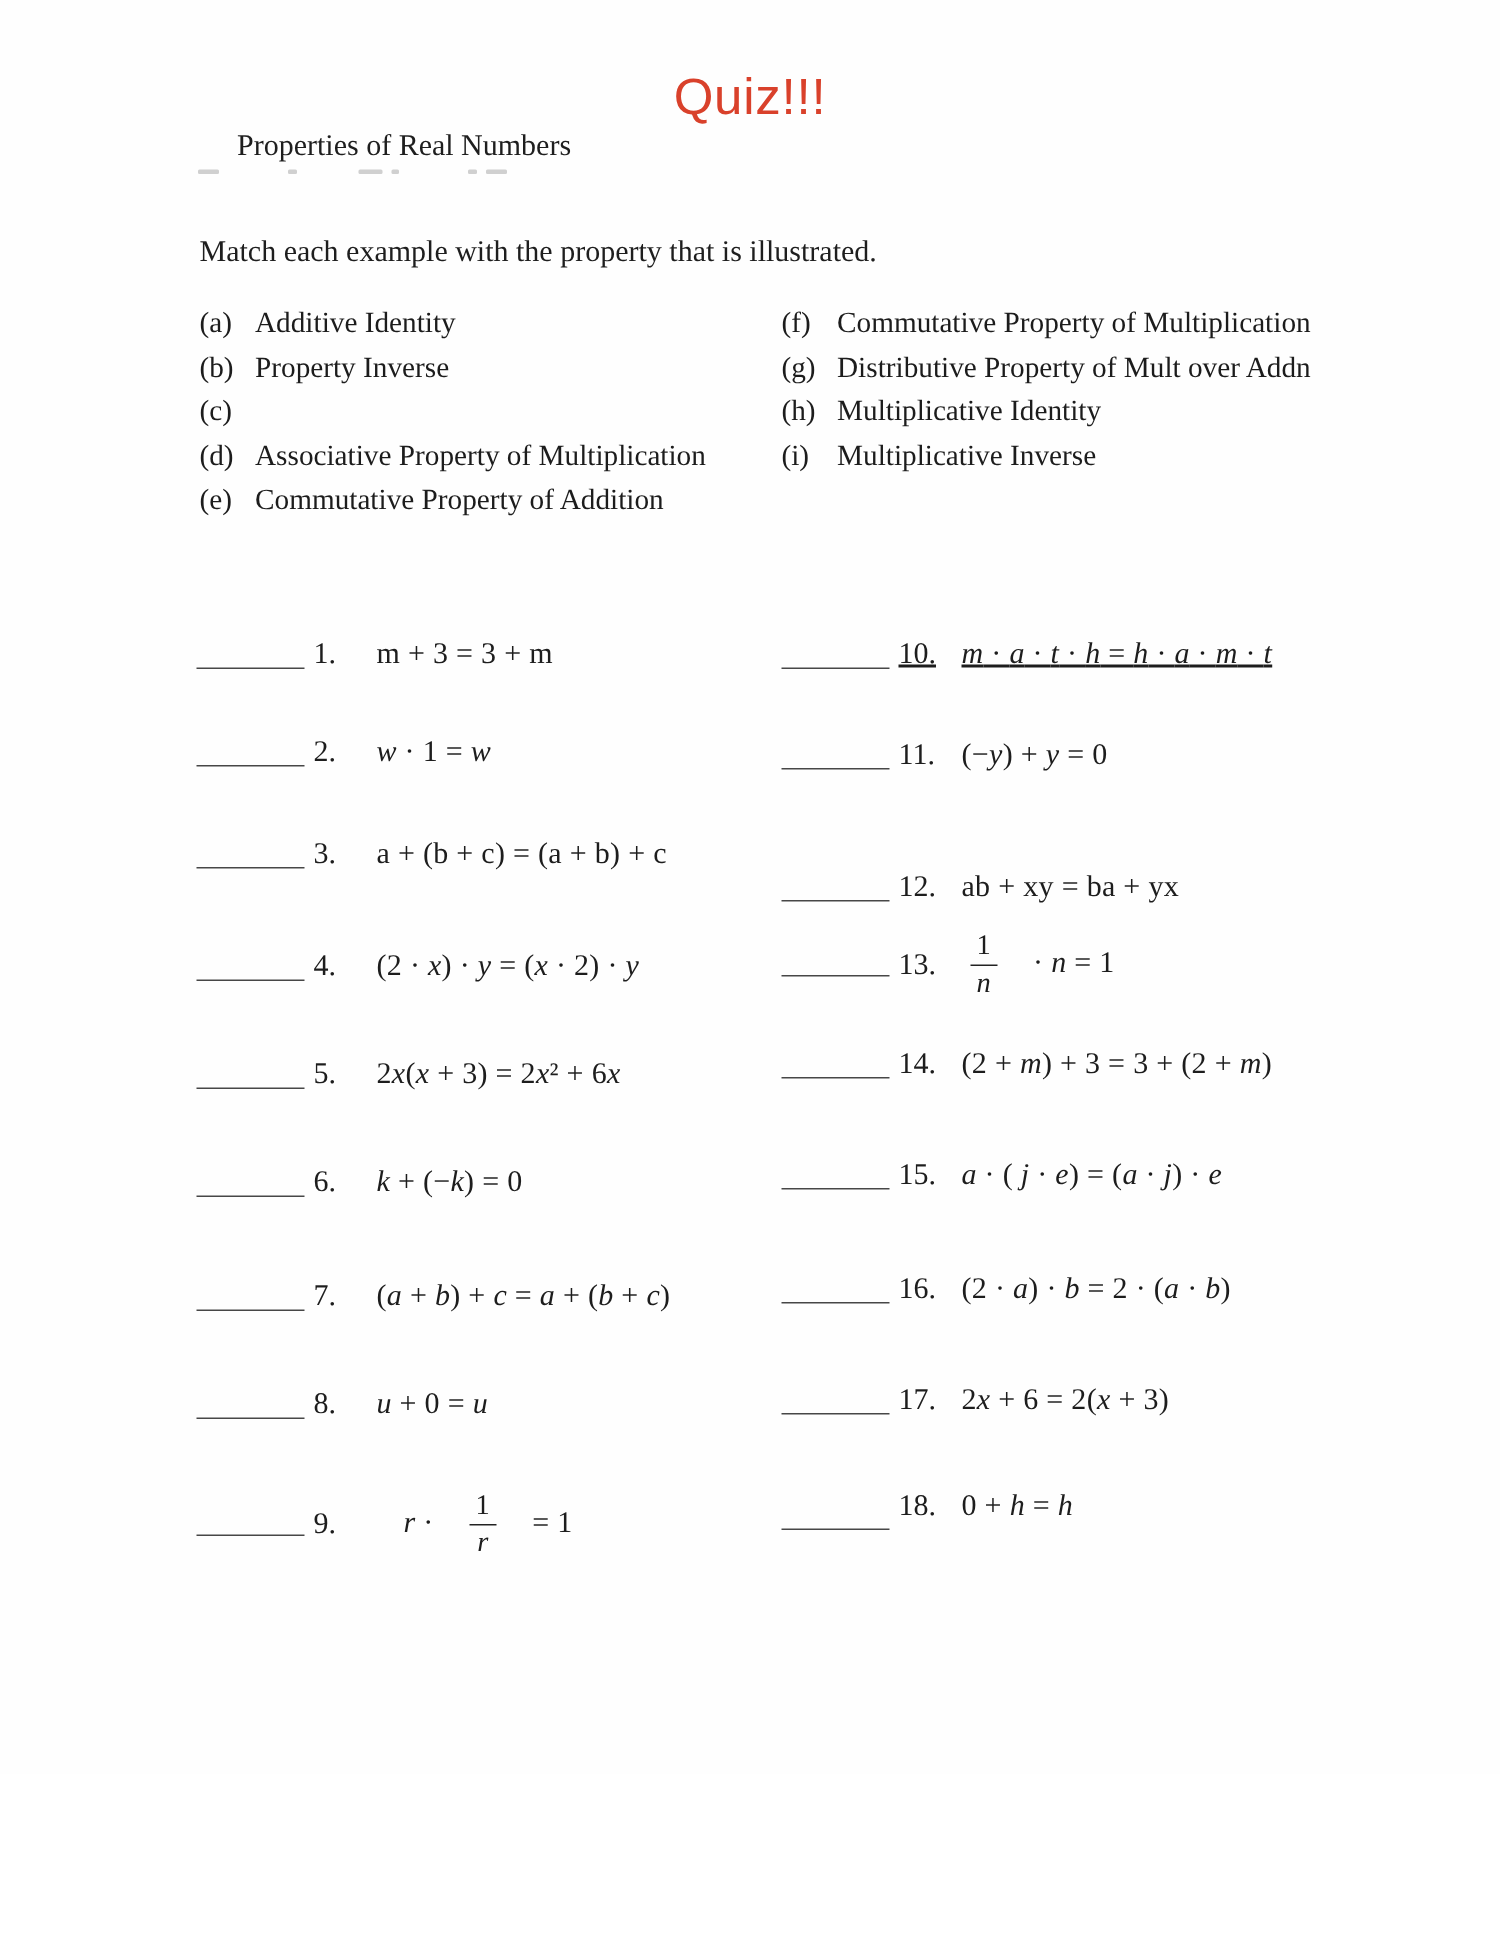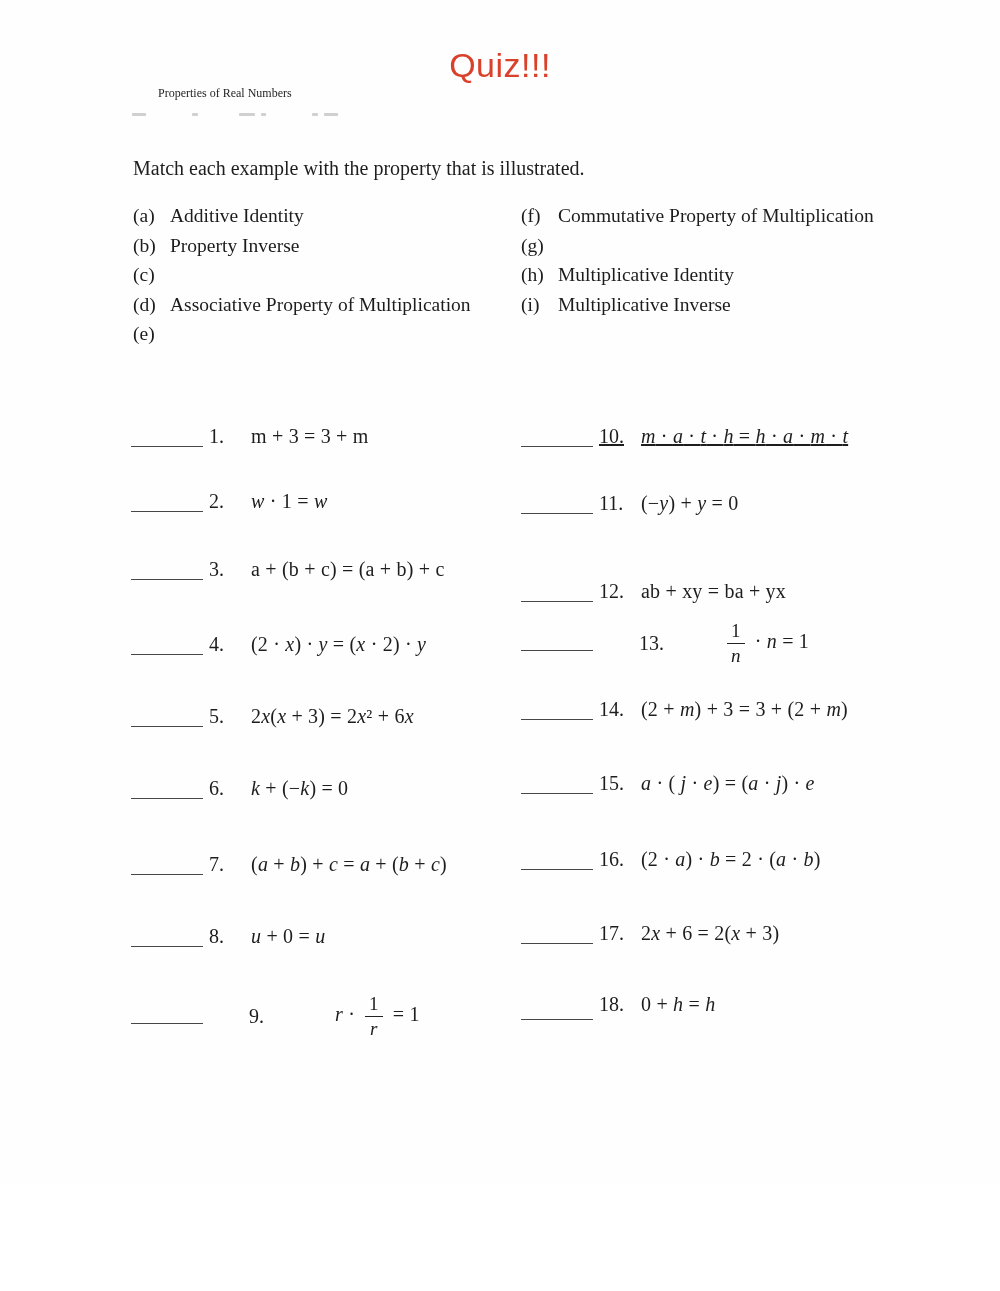--- a/index.html
+++ b/index.html
@@ -16,21 +16,21 @@
     position:absolute;
     top:46px; left:0; right:0;
     text-align:center;
     font-family:"Liberation Sans", sans-serif;
     font-size:34px;
     letter-spacing:0.5px;
   }
   .worksheet-title{
     position:absolute;
     top:86px; left:158px;
-    font-size:12px;
+    font-size:20px;
   }
   .artifact-bar{
     position:absolute;
     height:3px;
     background:#a9a9a9;
     opacity:0.55;
     border-radius:1px;
   }
   .instruction{
     position:absolute;
@@ -52,21 +52,21 @@
   }
   .prop-key{width:37px;flex-shrink:0;}
   .q-row{
     position:absolute;
     display:flex;
     align-items:baseline;
     font-size:20px;
     white-space:nowrap;
     color:#1d1d1d;
   }
-  .q-row.frac-row{align-items:center;height:52px;gap:40px;}
+  .q-row.frac-row{align-items:center;height:52px;}
   .blank{
     display:inline-block;
     width:72px;
     height:14px;
     border-bottom:1.6px solid #474747;
     position:relative;
     top:4px;
     flex-shrink:0;
   }
   .frac-row .blank{top:0;}
@@ -82,21 +82,21 @@
     display:inline-flex;
     flex-direction:column;
     align-items:center;
     margin:0 6px;
     font-size:19px;
     line-height:1.12;
     vertical-align:middle;
   }
   .frac .fnum{padding:0 4px 1px;border-bottom:1.5px solid #222;}
   .frac .fden{padding-top:1px;}
-  .eq-part{margin:0 4px;}
+  .eq-part{margin:0 18px;}
 </style>
 </head>
 <body>
 
 <div class="page">
 
   <div class="quiz-title" style="color: rgb(217, 65, 43);">Quiz!!!</div>
 
   <div class="worksheet-title">Properties of Real Numbers</div>
 
@@ -122,29 +122,31 @@
       </div>
       <div class="prop-row">
         <span class="prop-key">(c)</span>
       </div>
       <div class="prop-row">
         <span class="prop-key">(d)</span>
         <span>Associative Property of Multiplication</span>
       </div>
       <div class="prop-row">
         <span class="prop-key">(e)</span>
+        <span>Commutative Property of Addition</span>
       </div>
     </div>
   <div id="props-right" class="prop-col right">
       <div class="prop-row">
         <span class="prop-key">(f)</span>
         <span>Commutative Property of Multiplication</span>
       </div>
       <div class="prop-row">
         <span class="prop-key">(g)</span>
+        <span>Distributive Property of Mult over Addn</span>
       </div>
       <div class="prop-row">
         <span class="prop-key">(h)</span>
         <span>Multiplicative Identity</span>
       </div>
       <div class="prop-row">
         <span class="prop-key">(i)</span>
         <span>Multiplicative Inverse</span>
       </div>
     </div>

